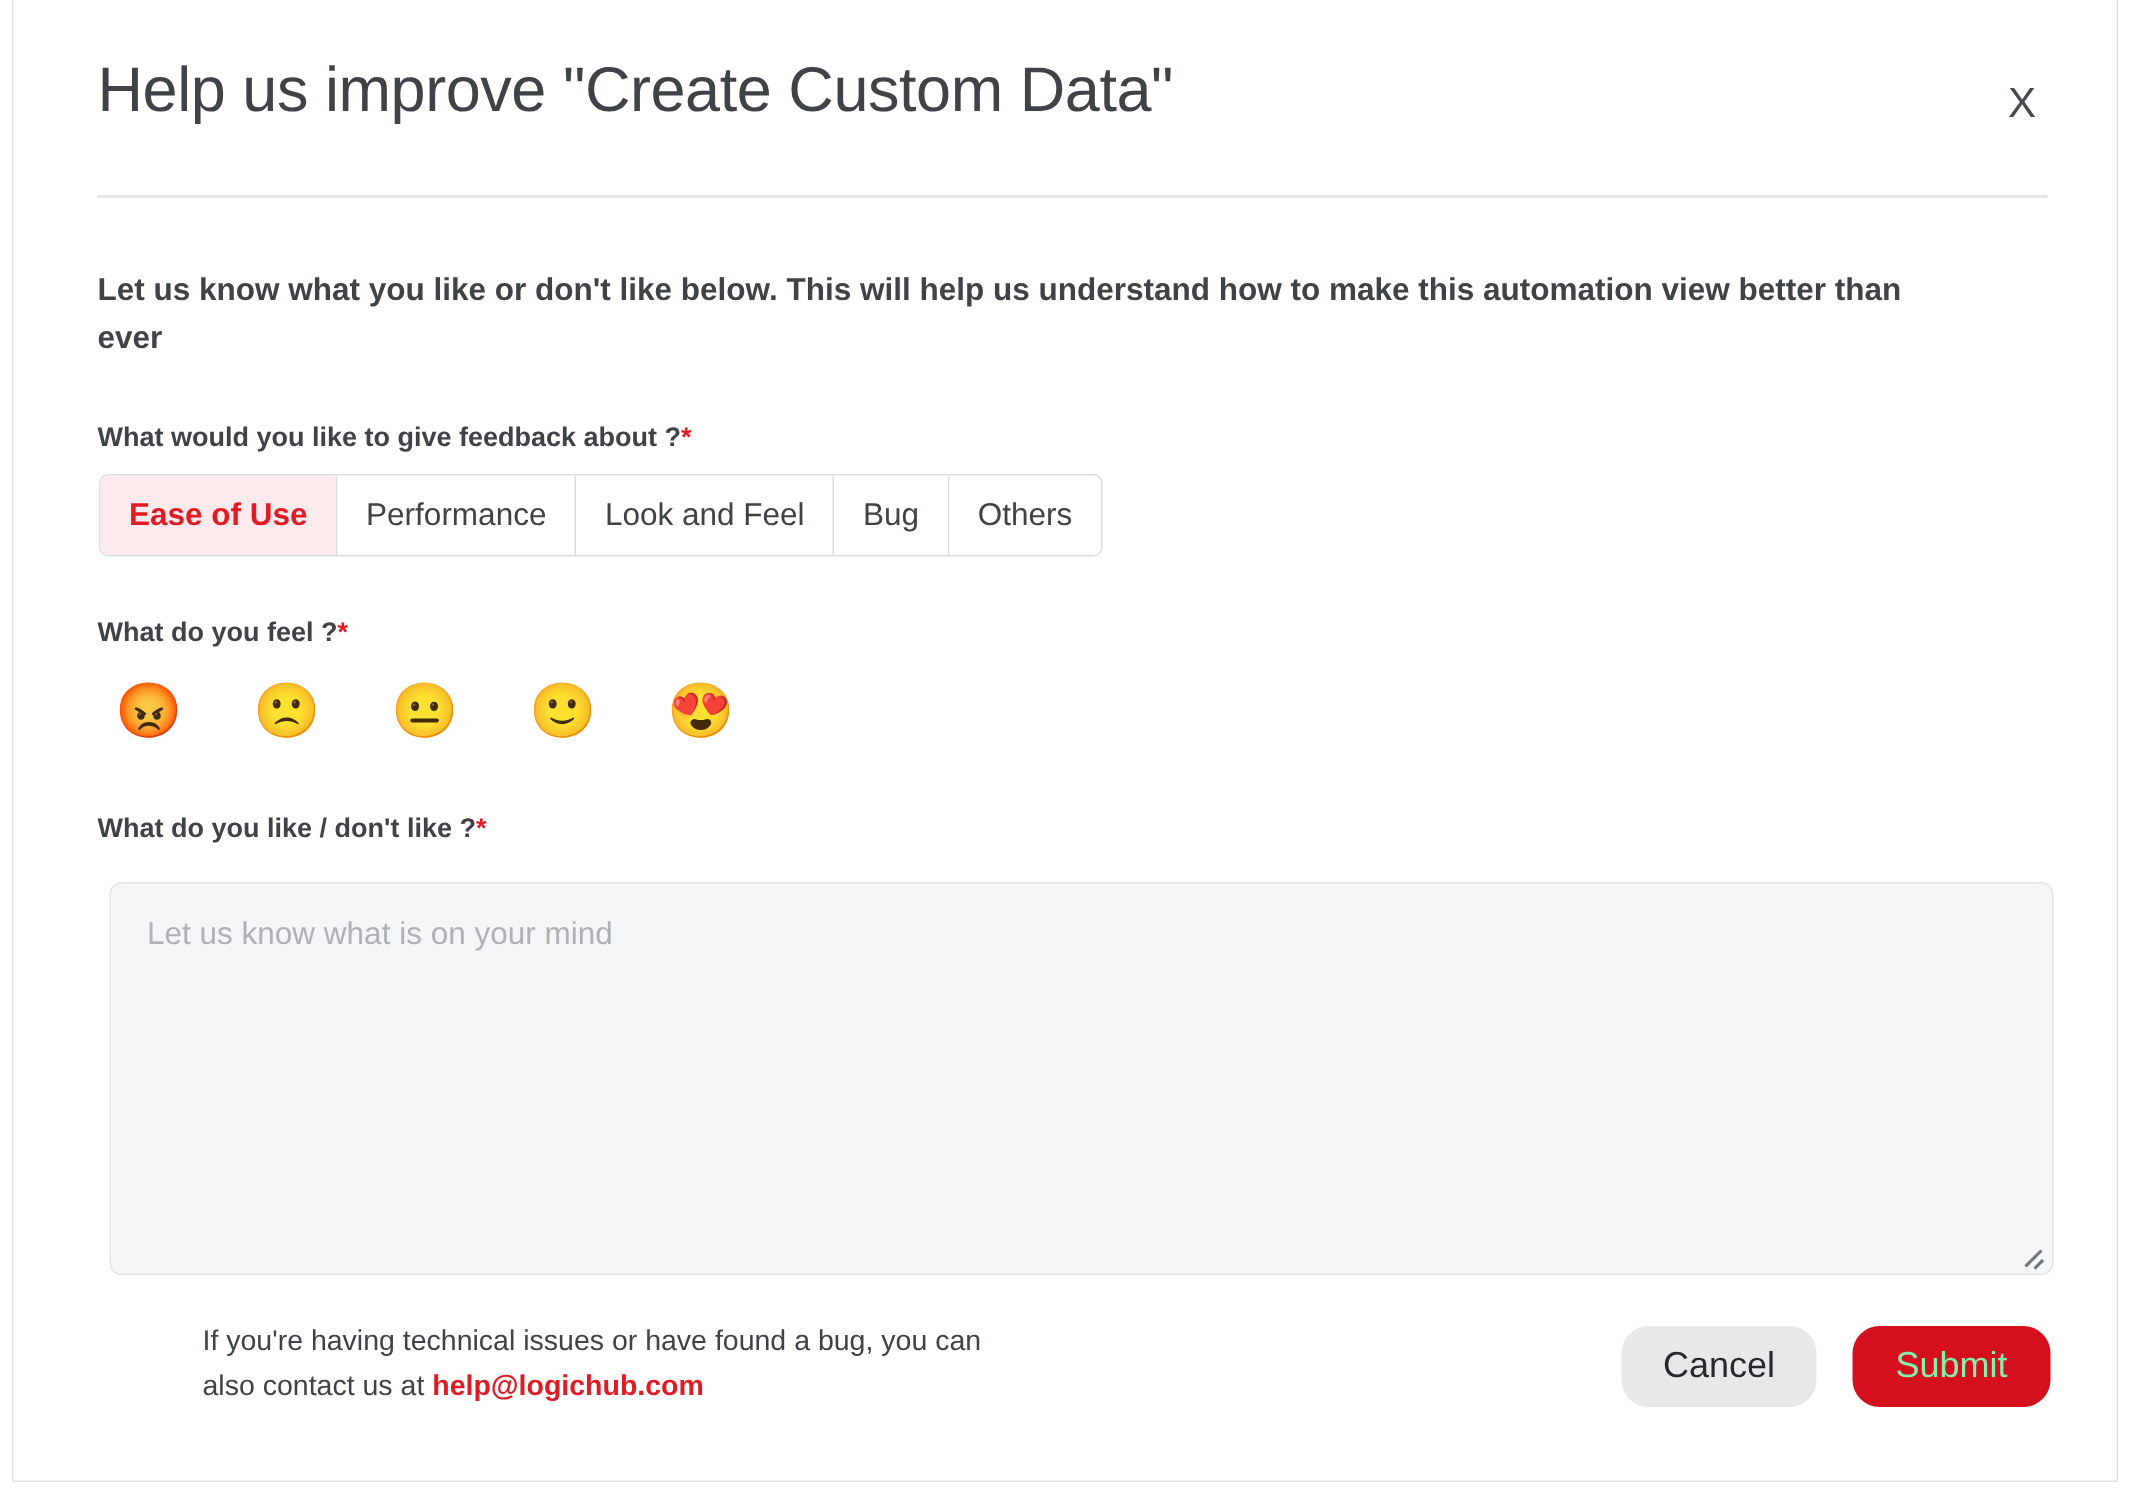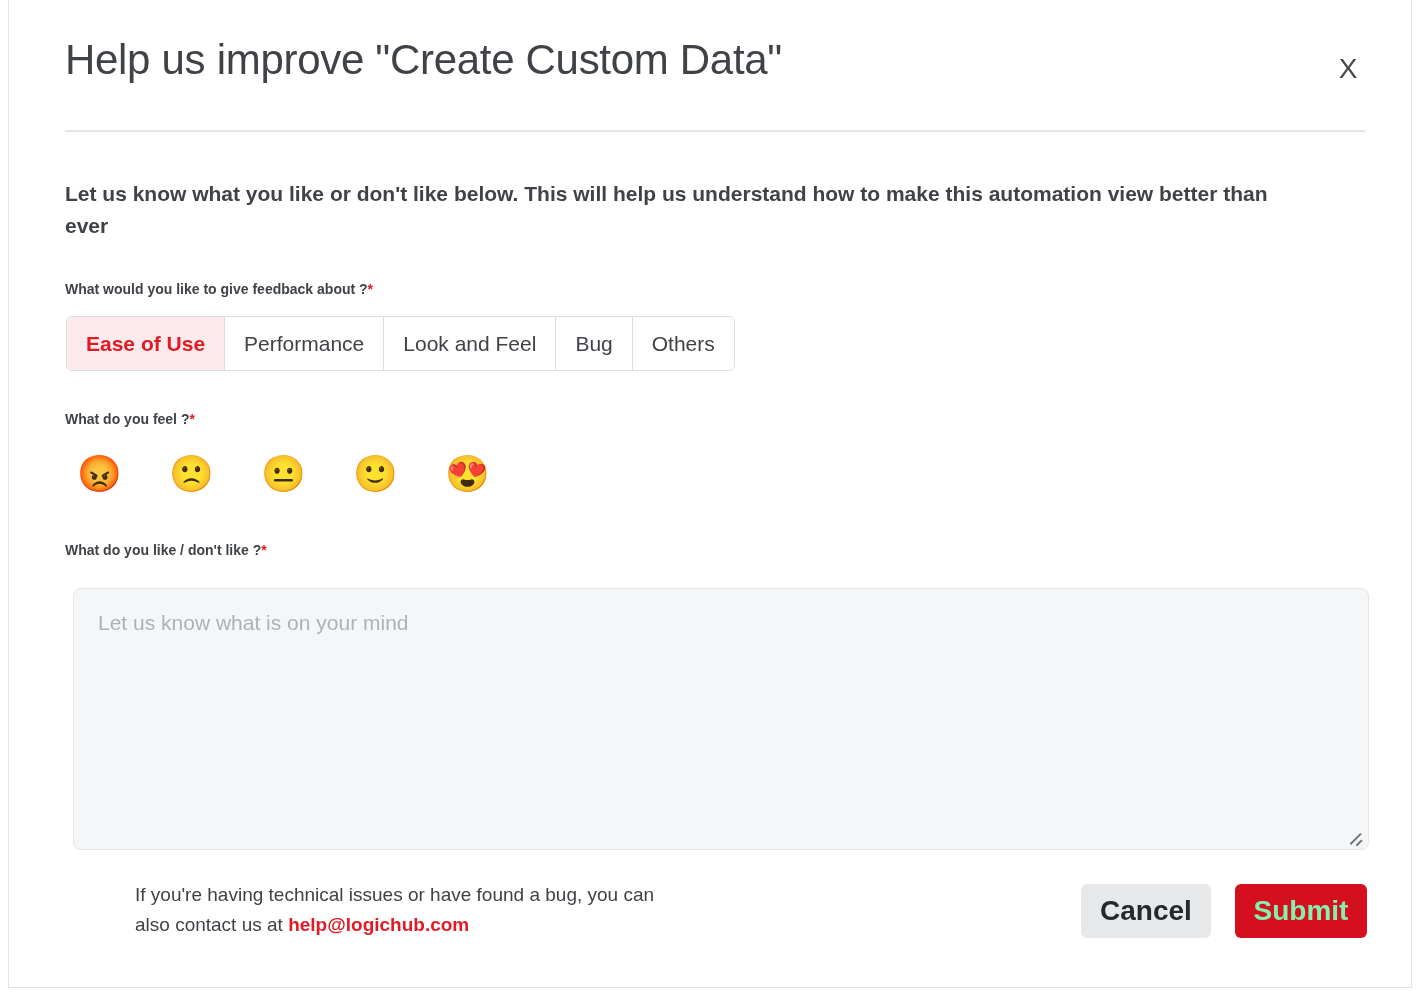--- a/index.html
+++ b/index.html
@@ -85,21 +85,21 @@
     top: 178px;
     width: 1240px;
     font-size: 21px;
     line-height: 32px;
     color: #3f4347;
     font-weight: bold;
   }
 
   .field-label {
     position: absolute;
-    font-size: 14px;
+    font-size: 18px;
     font-weight: bold;
     color: #3f4347;
   }
   .req {
     color: #e01b24;
     font-weight: bold;
   }
 
   #label-topic { left: 56px; top: 281px; }
   #label-feel  { left: 56px; top: 411px; }
@@ -218,24 +218,24 @@
   .footer-actions {
     position: absolute;
     right: 44px;
     top: 884px;
     display: flex;
     gap: 24px;
     align-items: center;
   }
   .btn {
     border: none;
-    border-radius: 6px;
+    border-radius: 18px;
     font-family: "Liberation Sans", sans-serif;
-    font-size: 28px;
-    font-weight: bold;
+    font-size: 24px;
+    font-weight: normal;
     cursor: pointer;
     height: 54px;
     box-sizing: border-box;
   }
   .btn-cancel {
     background: #e7e8ea;
     color: #26282b;
     width: 130px;
   }
   .btn-submit {

